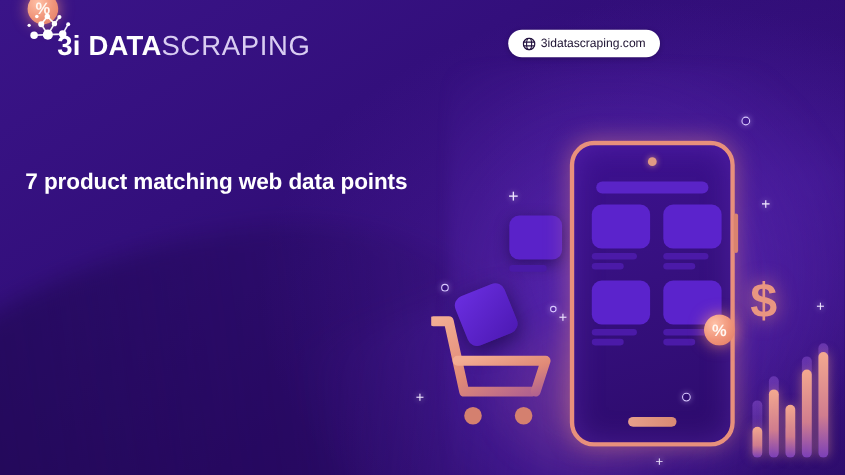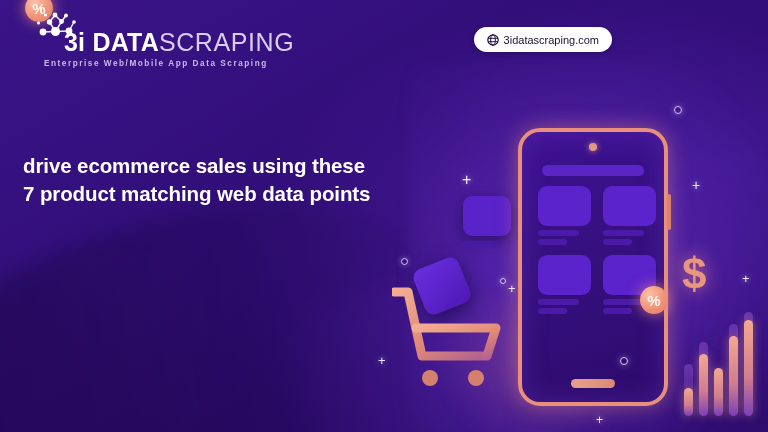--- a/index.html
+++ b/index.html
@@ -43,21 +43,21 @@
   }
   .glow-warm {
     position:absolute; left:430px; top:270px;
     width:220px; height:180px;
     background:radial-gradient(ellipse at center, rgba(240,140,120,0.22), rgba(240,140,120,0) 68%);
     filter:blur(8px);
   }
 
   
   .header {
-    position:absolute; left:12px; top:0; width:620px; height:84px;
+    position:absolute; left:0; top:0; width:620px; height:84px;
     z-index:20;
   }
 
   .logo {
     position:absolute; left:24px; top:11px;
     width:266px; height:62px;
   }
   .logo-mark {
     position:absolute; left:0px; top:0px; width:44px; height:30px;
   }
@@ -277,41 +277,39 @@
             <line x1="19" y1="4" x2="13.5" y2="11"></line>
             <line x1="19" y1="4" x2="25.5" y2="10.5"></line>
             <line x1="30" y1="4.5" x2="25.5" y2="10.5"></line>
             <line x1="38" y1="11" x2="33" y2="20"></line>
           </g>
         </svg>
       </span>
       <div class="logo-word">
         <span class="w-bold">3i DATA</span><span class="w-light">SCRAPING</span>
       </div>
-      <div class="logo-tagline">Enterprise Web/Mobile App Data Scraping</div>
     </div>
 
     <div class="contact-pill">
       <span class="contact-item">
         <span>
           <svg width="12" height="12" viewBox="0 0 12 12">
             <circle cx="6" cy="6" r="5.2" fill="none" stroke="#241440" stroke-width="1.2"></circle>
             <ellipse cx="6" cy="6" rx="2.3" ry="5.2" fill="none" stroke="#241440" stroke-width="1"></ellipse>
             <line x1="0.9" y1="4.3" x2="11.1" y2="4.3" stroke="#241440" stroke-width="1"></line>
             <line x1="0.9" y1="7.7" x2="11.1" y2="7.7" stroke="#241440" stroke-width="1"></line>
           </svg>
         </span>
         <span>3idatascraping.com</span>
       </span>
     </div>
   </div>
 
   <div class="headline">
     <div class="h-main">
-      <div>drive ecommerce sales using these</div>
       <div>7 product matching web data points</div>
     </div>
   </div>
 
   <div class="tilt-box"></div>
 
   <span class="cart">
     <svg width="112" height="118" viewBox="0 0 112 118">
       <defs>
         <linearGradient id="cartg" x1="0" y1="0" x2="1" y2="1">

